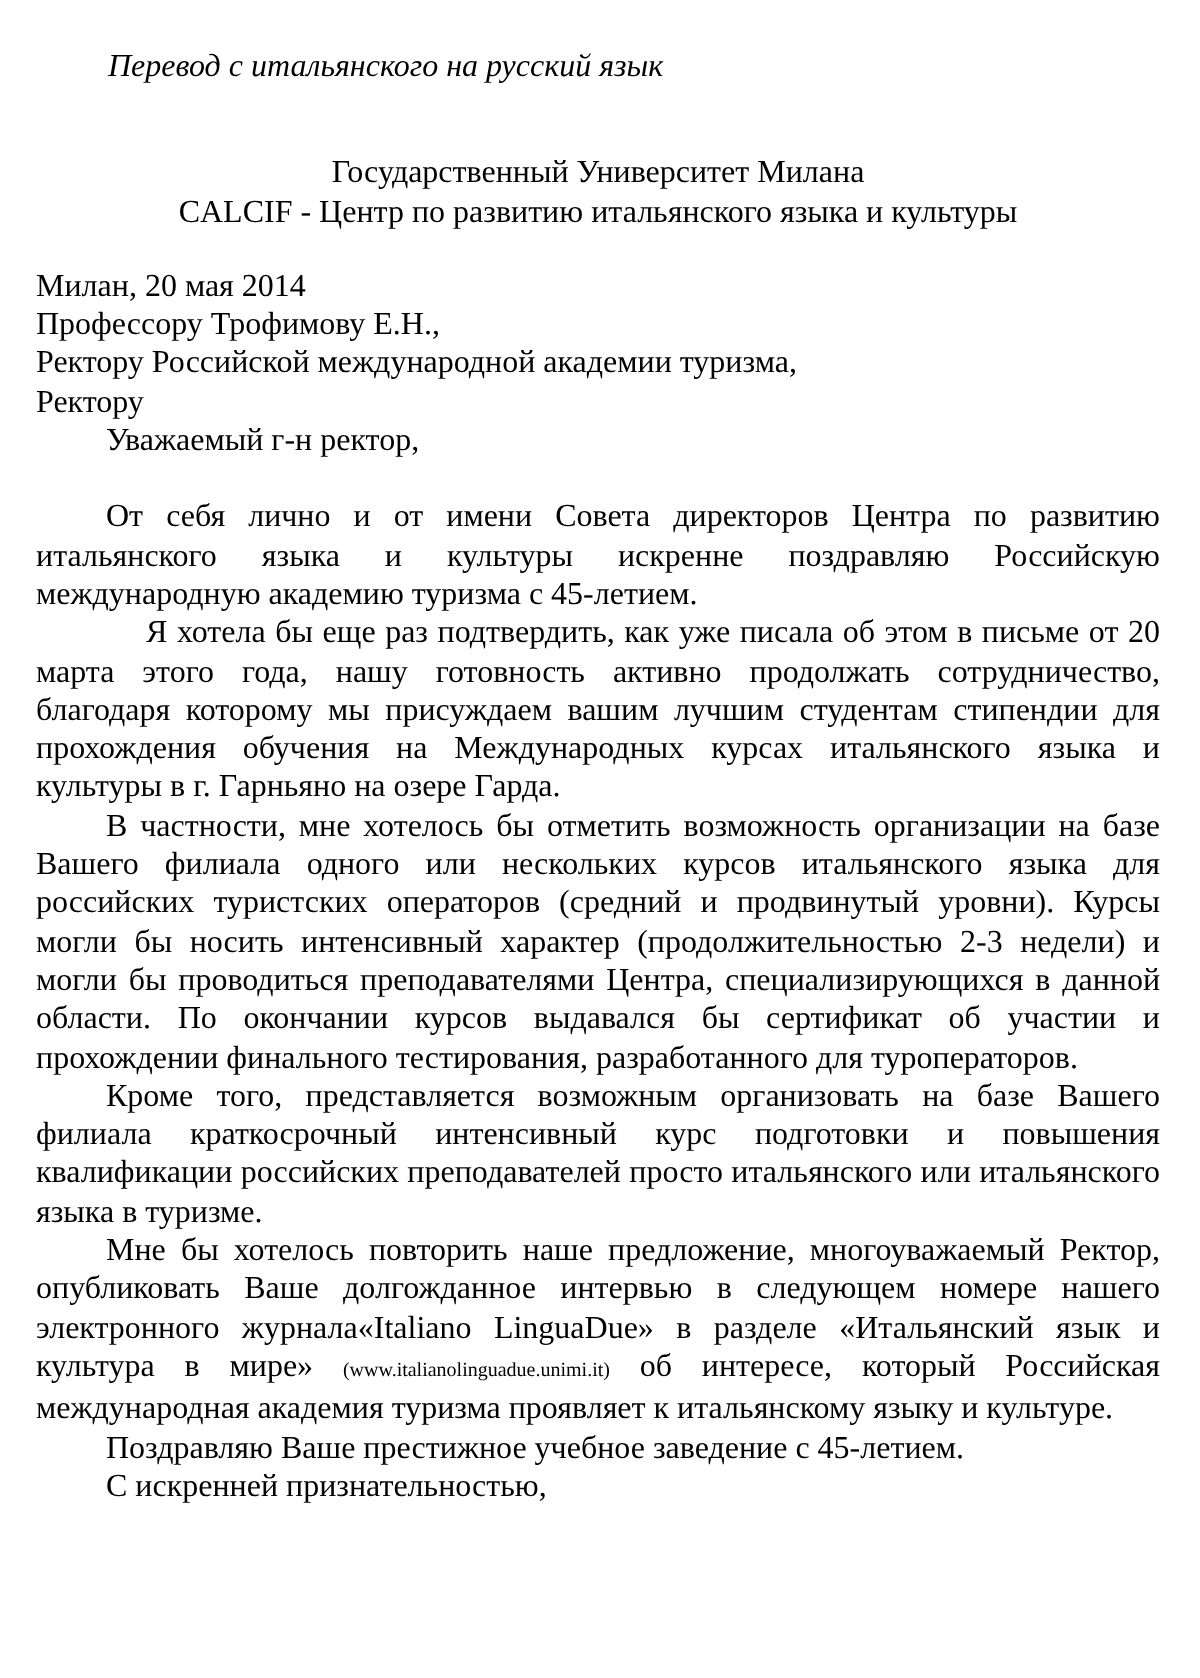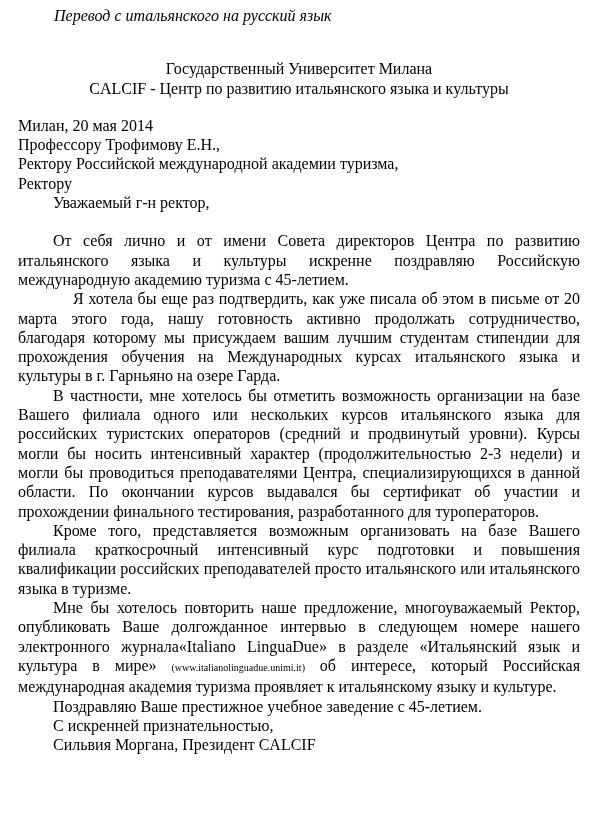--- a/index.html
+++ b/index.html
@@ -10,21 +10,21 @@
   .page {
     position: relative;
     width: 600px;
     height: 839px;
     box-sizing: border-box;
     background: #ffffff;
     color: #000000;
     font-family: "Liberation Serif", "DejaVu Serif", serif;
     font-size: 16px;
     line-height: 19.3px;
-    padding: 6px 20px 6px 18px;
+    padding: 24px 20px 6px 18px;
     overflow: hidden;
   }
   .note-italic {
     font-style: italic;
     margin-left: 36px;
   }
   .letterhead-note {
     margin-top: 16px;
   }
   .org-block {
@@ -85,15 +85,14 @@
   <p class="para">В частности, мне хотелось бы отметить возможность организации на базе Вашего филиала одного или нескольких курсов итальянского языка для российских туристских операторов (средний и продвинутый уровни). Курсы могли бы носить интенсивный характер (продолжительностью 2-3 недели) и могли бы проводиться преподавателями Центра, специализирующихся в данной области. По окончании курсов выдавался бы сертификат об участии и прохождении финального тестирования, разработанного для туроператоров.</p>
 
   <p class="para">Кроме того, представляется возможным организовать на базе Вашего филиала краткосрочный интенсивный курс подготовки и повышения квалификации российских преподавателей просто итальянского или итальянского языка в туризме.</p>
 
   <p class="para"><span>Мне бы хотелось повторить наше предложение, многоуважаемый Ректор, опубликовать Ваше долгожданное интервью в следующем номере нашего электронного журнала«Italiano LinguaDue» в разделе «Итальянский язык и культура в мире» </span><span class="small-url">(www.italianolinguadue.unimi.it)</span><span> об интересе, который Российская международная академия туризма проявляет к итальянскому языку и культуре.</span></p>
 
   <p class="para no-justify">Поздравляю Ваше престижное учебное заведение с 45-летием.</p>
 
   <p class="para no-justify">С искренней признательностью,</p>
 
-  <p class="para no-justify">Сильвия Моргана, Президент CALCIF</p>
 
 </div>
 
 </body></html>

